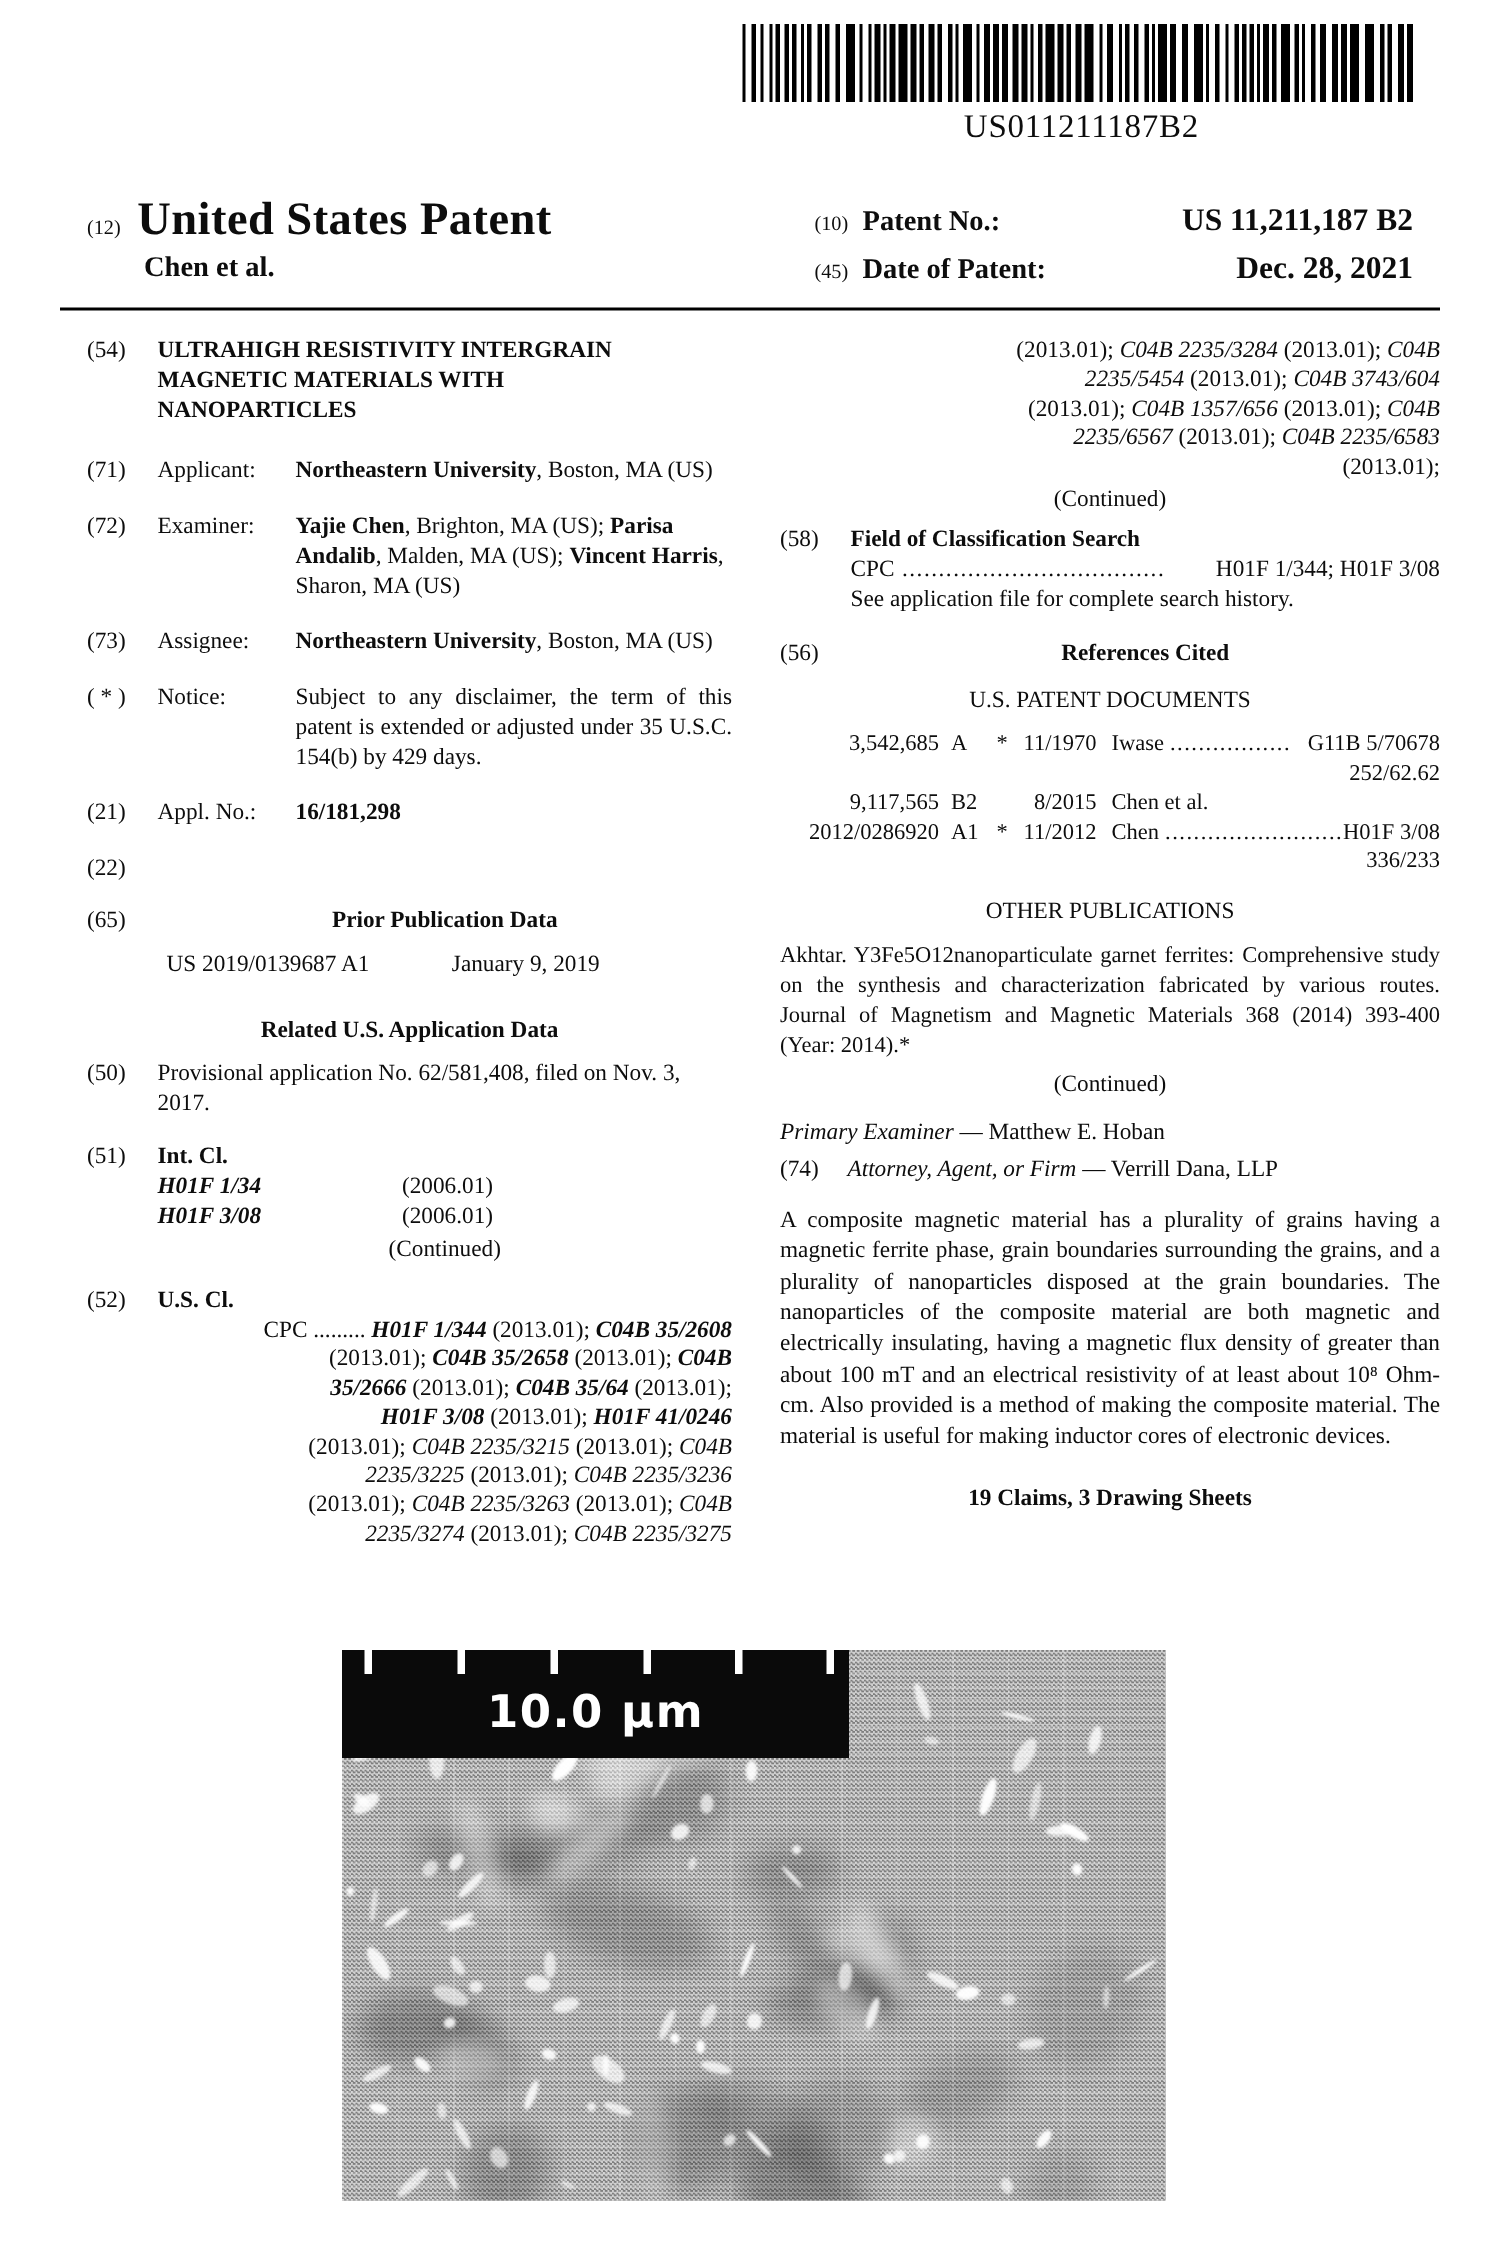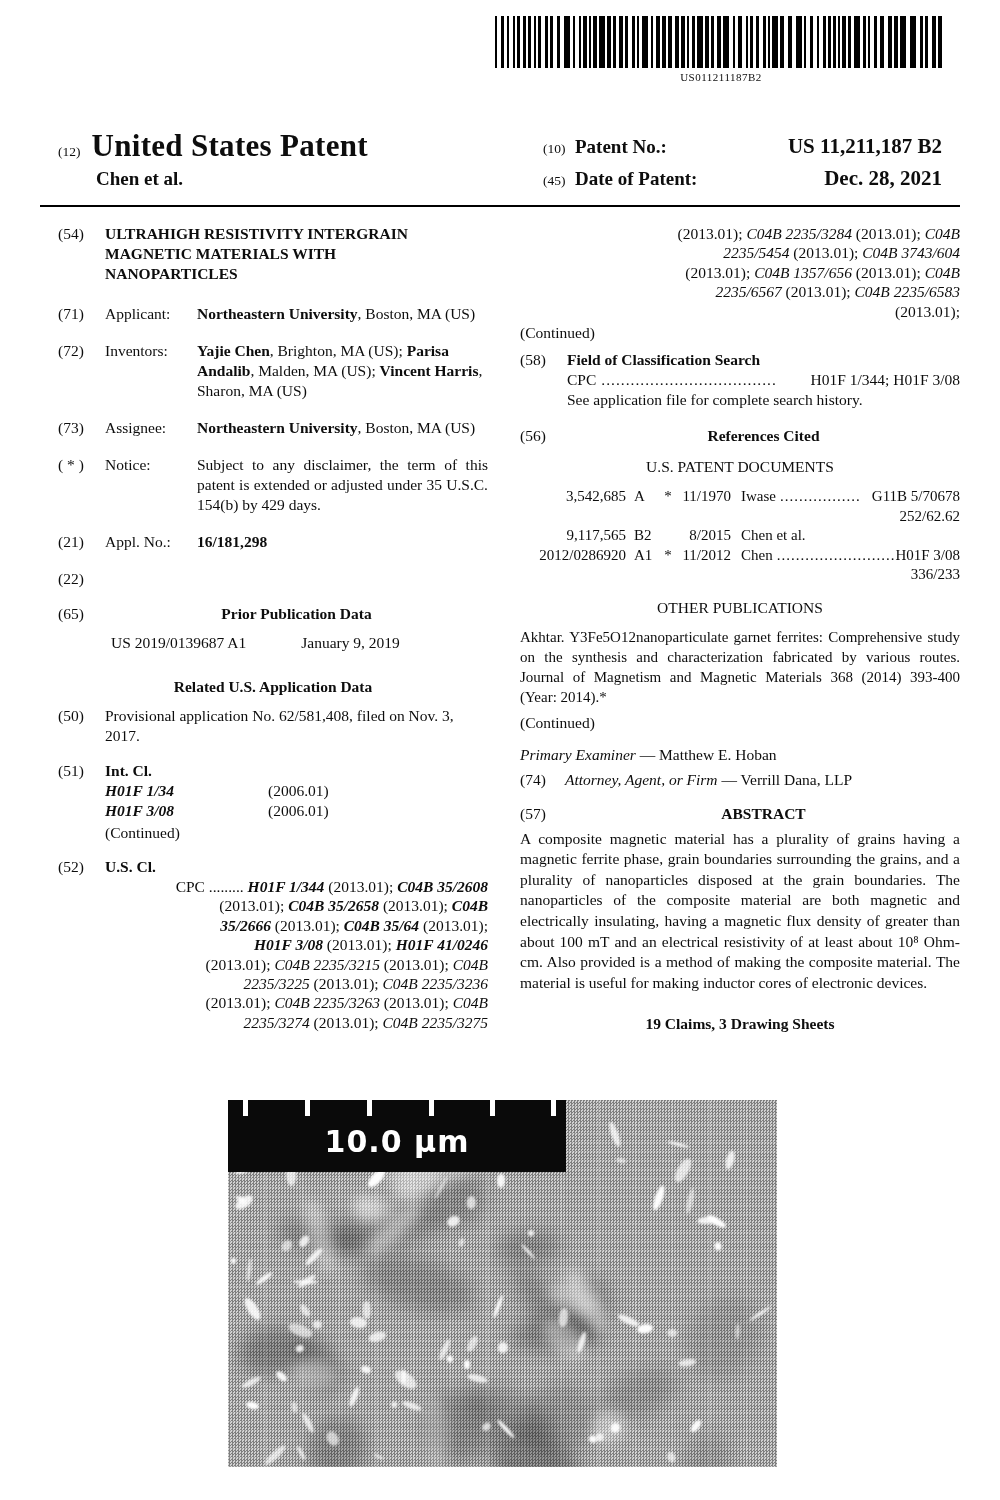--- a/index.html
+++ b/index.html
@@ -7,21 +7,21 @@
   .page{position:relative;width:1000px;height:1500px;overflow:hidden;background:#fff;}
 
   .st-b{font-weight:bold}
   .st-i{font-style:italic}
   .st-bi{font-weight:bold;font-style:italic}
 
   
   .barcode-wrap{position:absolute;left:495px;top:16px;width:452px;}
   .bars{display:flex;height:52px;align-items:stretch;}
   .bars span{background:#000;flex:0 0 auto;}
-  .barcode-num{text-align:center;font-size:11px;margin-top:3px;letter-spacing:.5px;}
+  .barcode-num{text-align:center;font-size:22px;margin-top:3px;letter-spacing:.5px;}
 
   
   .h-left{position:absolute;left:58px;top:128px;}
   .h-title-row{display:flex;align-items:baseline;}
   .paren{font-size:13.5px;}
   .us-title{font-size:31px;font-weight:bold;margin-left:11px;letter-spacing:.3px;}
   .h-party{font-size:19px;font-weight:bold;margin-left:38px;margin-top:4px;}
 
   .h-right{position:absolute;left:543px;top:134px;width:399px;}
   .hr-row{display:flex;align-items:baseline;margin-bottom:7px;}
@@ -44,21 +44,21 @@
   .kv .k{flex:0 0 92px;}
   .kv .v{flex:1;}
   .center-head{text-align:center;font-weight:bold;}
   .center-plain{text-align:center;}
 
   .pub-line{display:flex;margin-top:9px;padding-left:6px;}
   .pub-line .pub-date{margin-left:55px;}
 
   .intcl-row{display:flex;}
   .intcl-code{flex:0 0 163px;font-weight:bold;font-style:italic;}
-  .cont-line{margin-top:2px;}
+  .cont-line{text-align:center;margin-top:2px;}
 
   .cpc-lines .cl{text-align:right;line-height:19.4px;white-space:nowrap;}
   .justify{text-align:justify;}
 
   
   .leader-line{display:flex;white-space:nowrap;}
   .leader{flex:1;overflow:hidden;margin:0 5px;letter-spacing:1px;}
 
   
   .ref-rows{font-size:15px;line-height:19.5px;margin-top:10px;}
@@ -213,21 +213,21 @@
       <span class="num">(71)</span>
       <div class="body kv">
           <span class="k">Applicant:</span>
           <span class="v"><span class="st-b">Northeastern University</span><span>, Boston, MA (US)</span></span>
         </div>
     </div>
 
     <div class="sec">
       <span class="num">(72)</span>
       <div class="body kv">
-          <span class="k">Inventors:</span>
+          <span class="k">Examiner:</span>
           <span class="v"><span class="st-b">Yajie Chen</span><span>, Brighton, MA (US); </span><span class="st-b">Parisa Andalib</span><span>, Malden, MA (US); </span><span class="st-b">Vincent Harris</span><span>, Sharon, MA (US)</span></span>
         </div>
     </div>
 
     <div class="sec">
       <span class="num">(73)</span>
       <div class="body kv">
           <span class="k">Assignee:</span>
           <span class="v"><span class="st-b">Northeastern University</span><span>, Boston, MA (US)</span></span>
         </div>
@@ -376,24 +376,20 @@
       <div class="pubs-text justify">Akhtar. Y3Fe5O12nanoparticulate garnet ferrites: Comprehensive study on the synthesis and characterization fabricated by various routes. Journal of Magnetism and Magnetic Materials 368 (2014) 393-400 (Year: 2014).*</div>
       <div class="cont-line" style="margin-top:6px;">(Continued)</div>
     </div>
 
     <div class="plain-line"><span class="st-i">Primary Examiner</span><span> — Matthew E. Hoban</span></div>
     <div class="att-line" style="margin-bottom:14px;">
       <span class="num">(74)</span>
       <span><span class="st-i">Attorney, Agent, or Firm</span><span> — Verrill Dana, LLP</span></span>
     </div>
 
-    <div class="sec" style="margin-bottom:0;">
-      <span class="num">(57)</span>
-      <div class="body center-head">ABSTRACT</div>
-    </div>
     <div class="abstract-text justify">A composite magnetic material has a plurality of grains having a magnetic ferrite phase, grain boundaries surrounding the grains, and a plurality of nanoparticles disposed at the grain boundaries. The nanoparticles of the composite material are both magnetic and electrically insulating, having a magnetic flux density of greater than about 100 mT and an electrical resistivity of at least about 10⁸ Ohm-cm. Also provided is a method of making the composite material. The material is useful for making inductor cores of electronic devices.</div>
 
     <div class="claims-note">19 Claims, 3 Drawing Sheets</div>
   </div>
 
   <div class="micrograph" id="micrograph">
     <div class="scalebar" id="scalebar">
       <div class="scale-label">10.0 µm</div>
     <span class="tick" style="left: 15px;"></span>
         <span class="tick" style="left: 77px;"></span>

